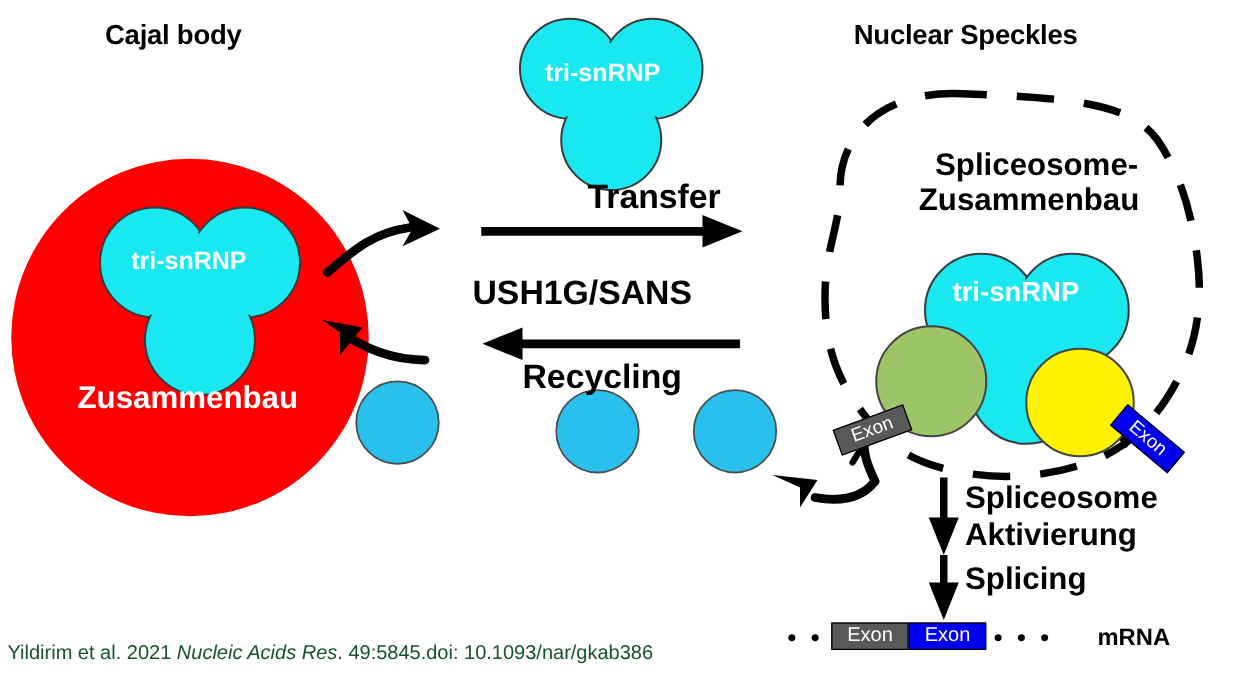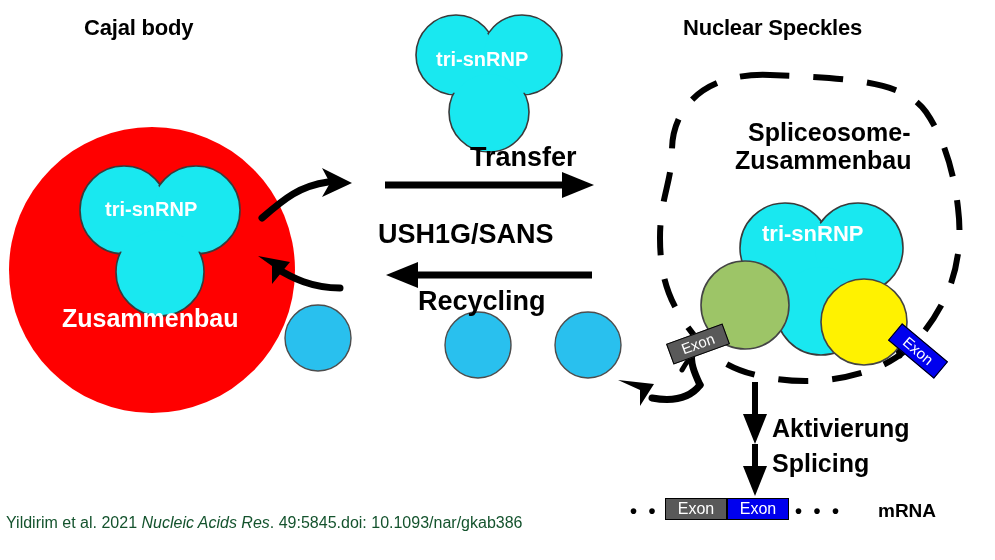--- a/index.html
+++ b/index.html
@@ -211,20 +211,21 @@
 
   <div class="lbl mid-label" style="left:748px; top:119px;">Spliceosome-</div>
   <div class="lbl mid-label" style="left:735px; top:147px;">Zusammenbau</div>
 
   <div class="lbl snrnp-lbl-lg white-lbl" style="left:762px; top:222px;">tri-snRNP</div>
 
   <div class="exon-box exon-gray" style="left:668px; top:333px; width:60px; transform:rotate(-20deg); transform-origin:center;">Exon</div>
 
   <div class="exon-box exon-blue" style="left:888px; top:340px; width:60px; transform:rotate(40deg); transform-origin:center;">Exon</div>
 
+  <div class="lbl mid-label" style="left:772px; top:385px;">Spliceosome</div>
   <div class="lbl mid-label" style="left:772px; top:415px;">Aktivierung</div>
 
   <div class="lbl mid-label" style="left:772px; top:450px;">Splicing</div>
 
   <div class="dots" style="left:630px; top:500px;">• • •</div>
 
   <div class="exon-box exon-gray" style="left:665px; top:498px; width:62px; font-size:16px;">Exon</div>
 
   <div class="exon-box exon-blue" style="left:727px; top:498px; width:62px; font-size:16px;">Exon</div>
 

